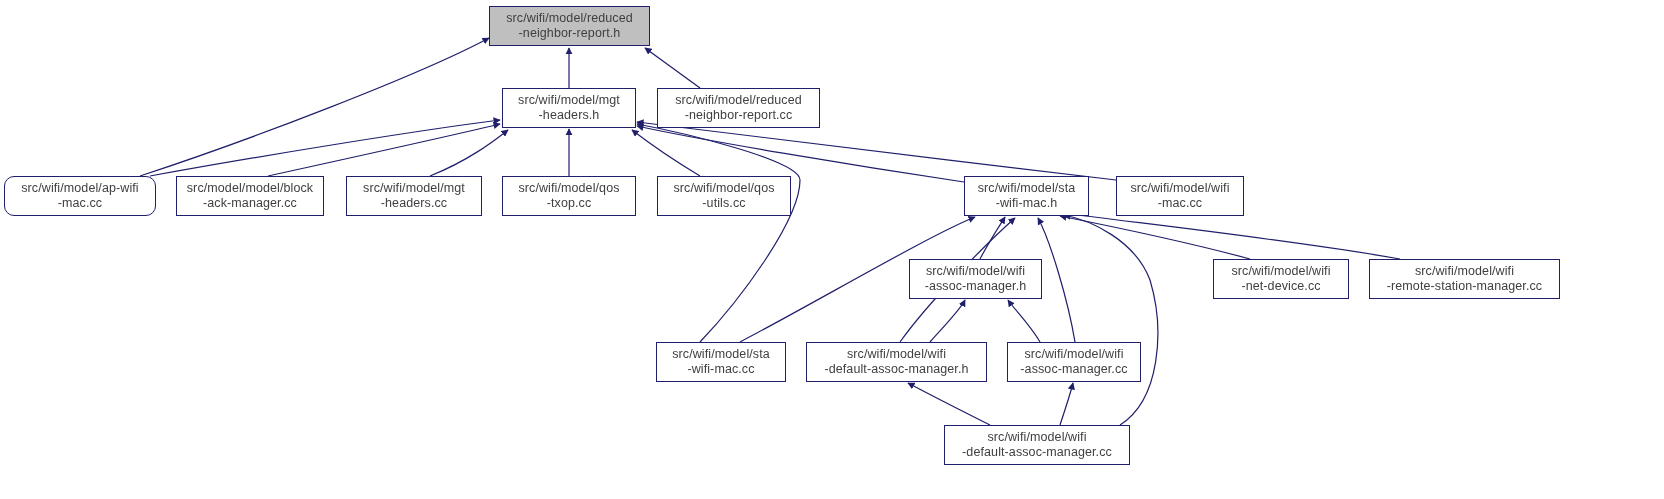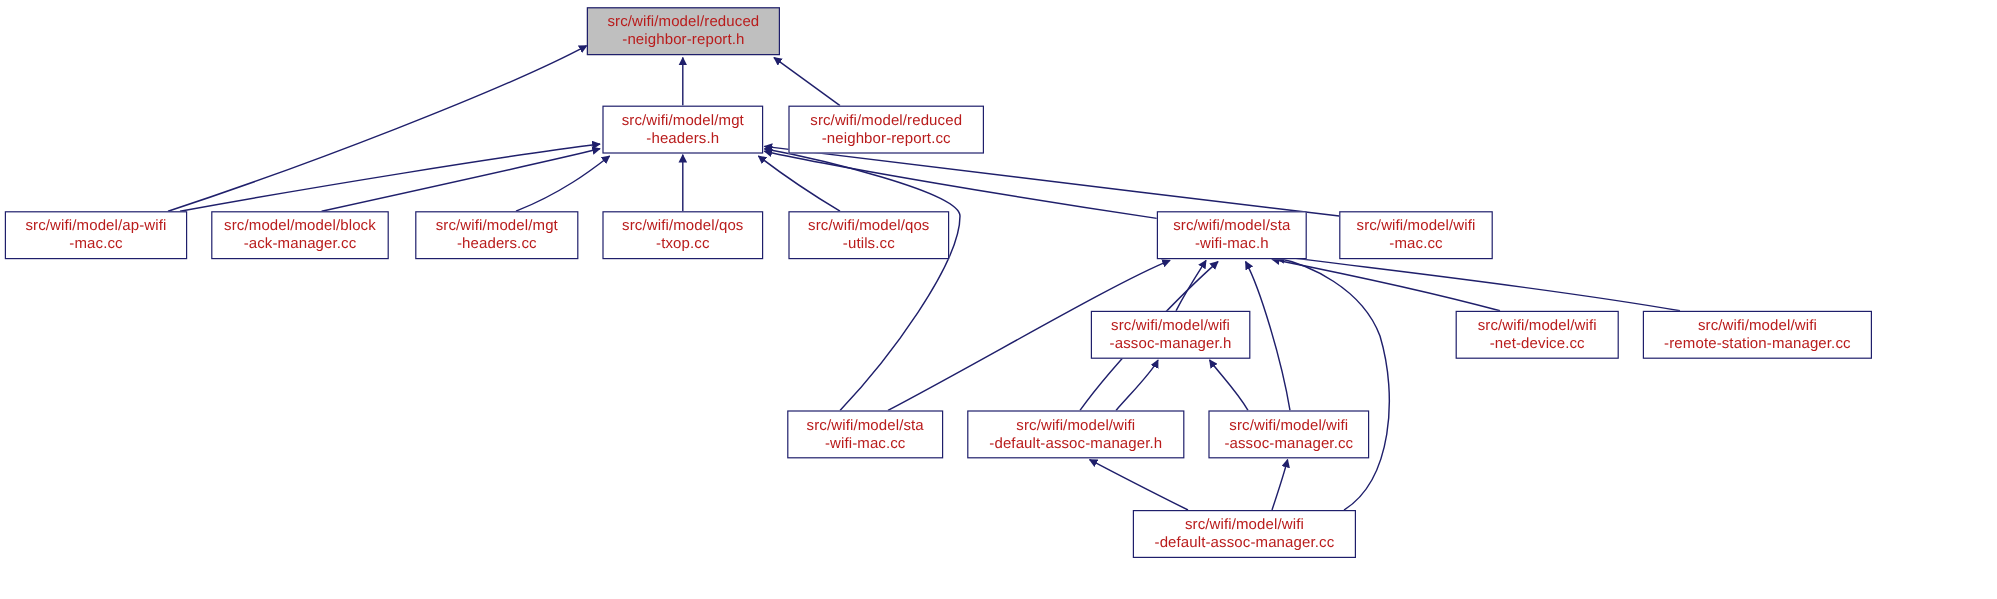--- a/index.html
+++ b/index.html
@@ -21,21 +21,21 @@
     top: 0;
     width: 1664px;
     height: 499px;
     pointer-events: none;
   }
   .node {
     position: absolute;
     box-sizing: border-box;
     border: 1px solid #1f1f6b;
     background: #ffffff;
-    color: #b91c1c;
+    color: #404040;
     font-size: 12.5px;
     line-height: 15px;
     text-align: center;
     display: flex;
     flex-direction: column;
     align-items: center;
     justify-content: center;
     white-space: pre;
     letter-spacing: 0.1px;
   }
@@ -78,21 +78,21 @@
         <path d="M 1075,342 C 1068,300 1050,240 1038,218" marker-end="url(#arrow)" stroke="#1f1f6b" fill="none" stroke-width="1.2"></path>
         <path d="M 990,425 C 960,410 925,392 908,383" marker-end="url(#arrow)" stroke="#1f1f6b" fill="none" stroke-width="1.2"></path>
         <path d="M 1060,425 C 1065,410 1070,395 1073,383" marker-end="url(#arrow)" stroke="#1f1f6b" fill="none" stroke-width="1.2"></path>
         <path d="M 1120,425 C 1160,400 1165,330 1150,280 C 1135,240 1090,220 1064,215" marker-end="url(#arrow)" stroke="#1f1f6b" fill="none" stroke-width="1.2"></path>
       </g>
   </svg>
   <div id="node-layer">
       <div class="node highlight" style="left: 489px; top: 6px; width: 161px; height: 40px;"><span>src/wifi/model/reduced</span><span>-neighbor-report.h</span></div>
       <div class="node" style="left: 502px; top: 88px; width: 134px; height: 40px;"><span>src/wifi/model/mgt</span><span>-headers.h</span></div>
       <div class="node" style="left: 657px; top: 88px; width: 163px; height: 40px;"><span>src/wifi/model/reduced</span><span>-neighbor-report.cc</span></div>
-      <div class="node" style="left: 4px; top: 176px; width: 152px; height: 40px;"><span>src/wifi/model/ap-wifi</span><span>-mac.cc</span></div>
+      <div class="node" style="left: 4px; top: 176px; width: 152px; height: 40px; border-radius: 10px;"><span>src/wifi/model/ap-wifi</span><span>-mac.cc</span></div>
       <div class="node" style="left: 176px; top: 176px; width: 148px; height: 40px;"><span>src/model/model/block</span><span>-ack-manager.cc</span></div>
       <div class="node" style="left: 346px; top: 176px; width: 136px; height: 40px;"><span>src/wifi/model/mgt</span><span>-headers.cc</span></div>
       <div class="node" style="left: 502px; top: 176px; width: 134px; height: 40px;"><span>src/wifi/model/qos</span><span>-txop.cc</span></div>
       <div class="node" style="left: 657px; top: 176px; width: 134px; height: 40px;"><span>src/wifi/model/qos</span><span>-utils.cc</span></div>
       <div class="node" style="left: 964px; top: 176px; width: 125px; height: 40px;"><span>src/wifi/model/sta</span><span>-wifi-mac.h</span></div>
       <div class="node" style="left: 1116px; top: 176px; width: 128px; height: 40px;"><span>src/wifi/model/wifi</span><span>-mac.cc</span></div>
       <div class="node" style="left: 909px; top: 259px; width: 133px; height: 40px;"><span>src/wifi/model/wifi</span><span>-assoc-manager.h</span></div>
       <div class="node" style="left: 1213px; top: 259px; width: 136px; height: 40px;"><span>src/wifi/model/wifi</span><span>-net-device.cc</span></div>
       <div class="node" style="left: 1369px; top: 259px; width: 191px; height: 40px;"><span>src/wifi/model/wifi</span><span>-remote-station-manager.cc</span></div>
       <div class="node" style="left: 656px; top: 342px; width: 130px; height: 40px;"><span>src/wifi/model/sta</span><span>-wifi-mac.cc</span></div>

